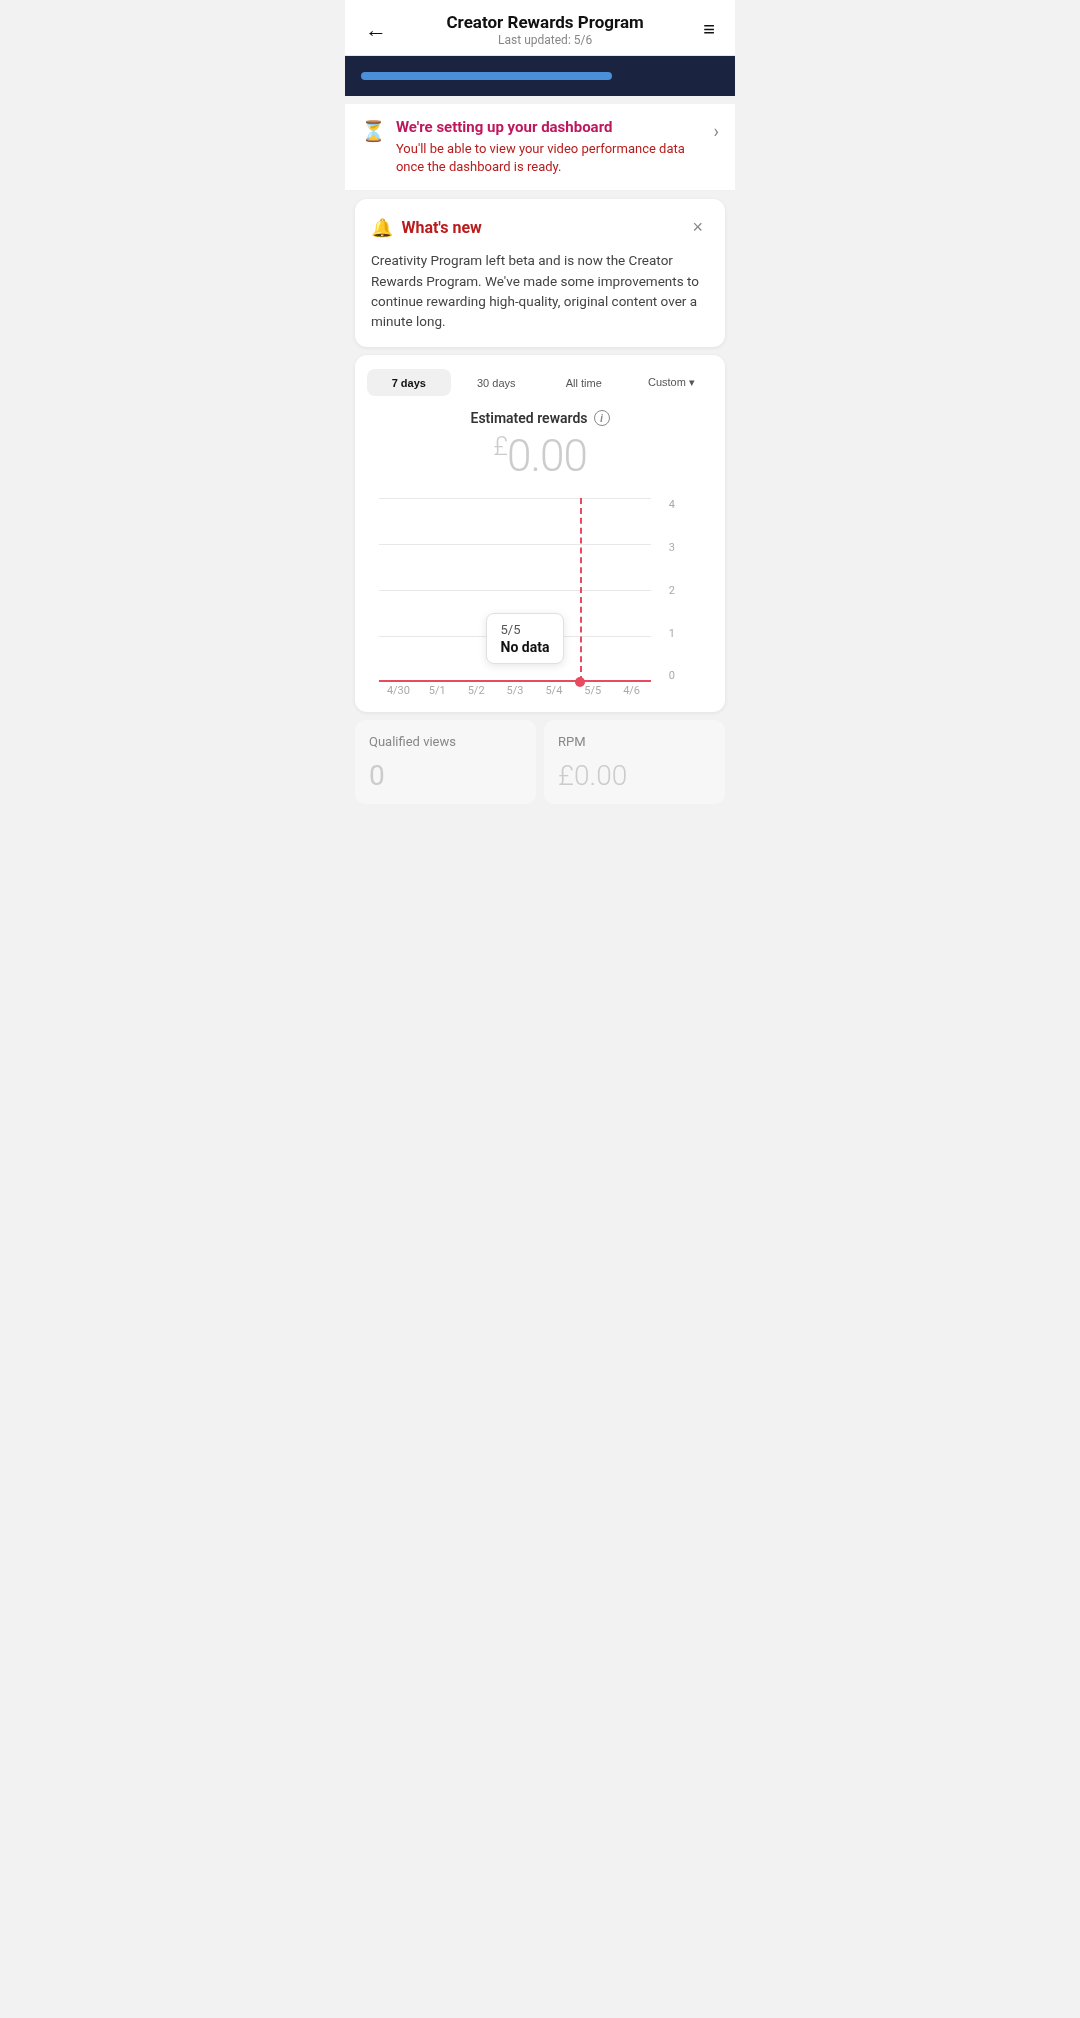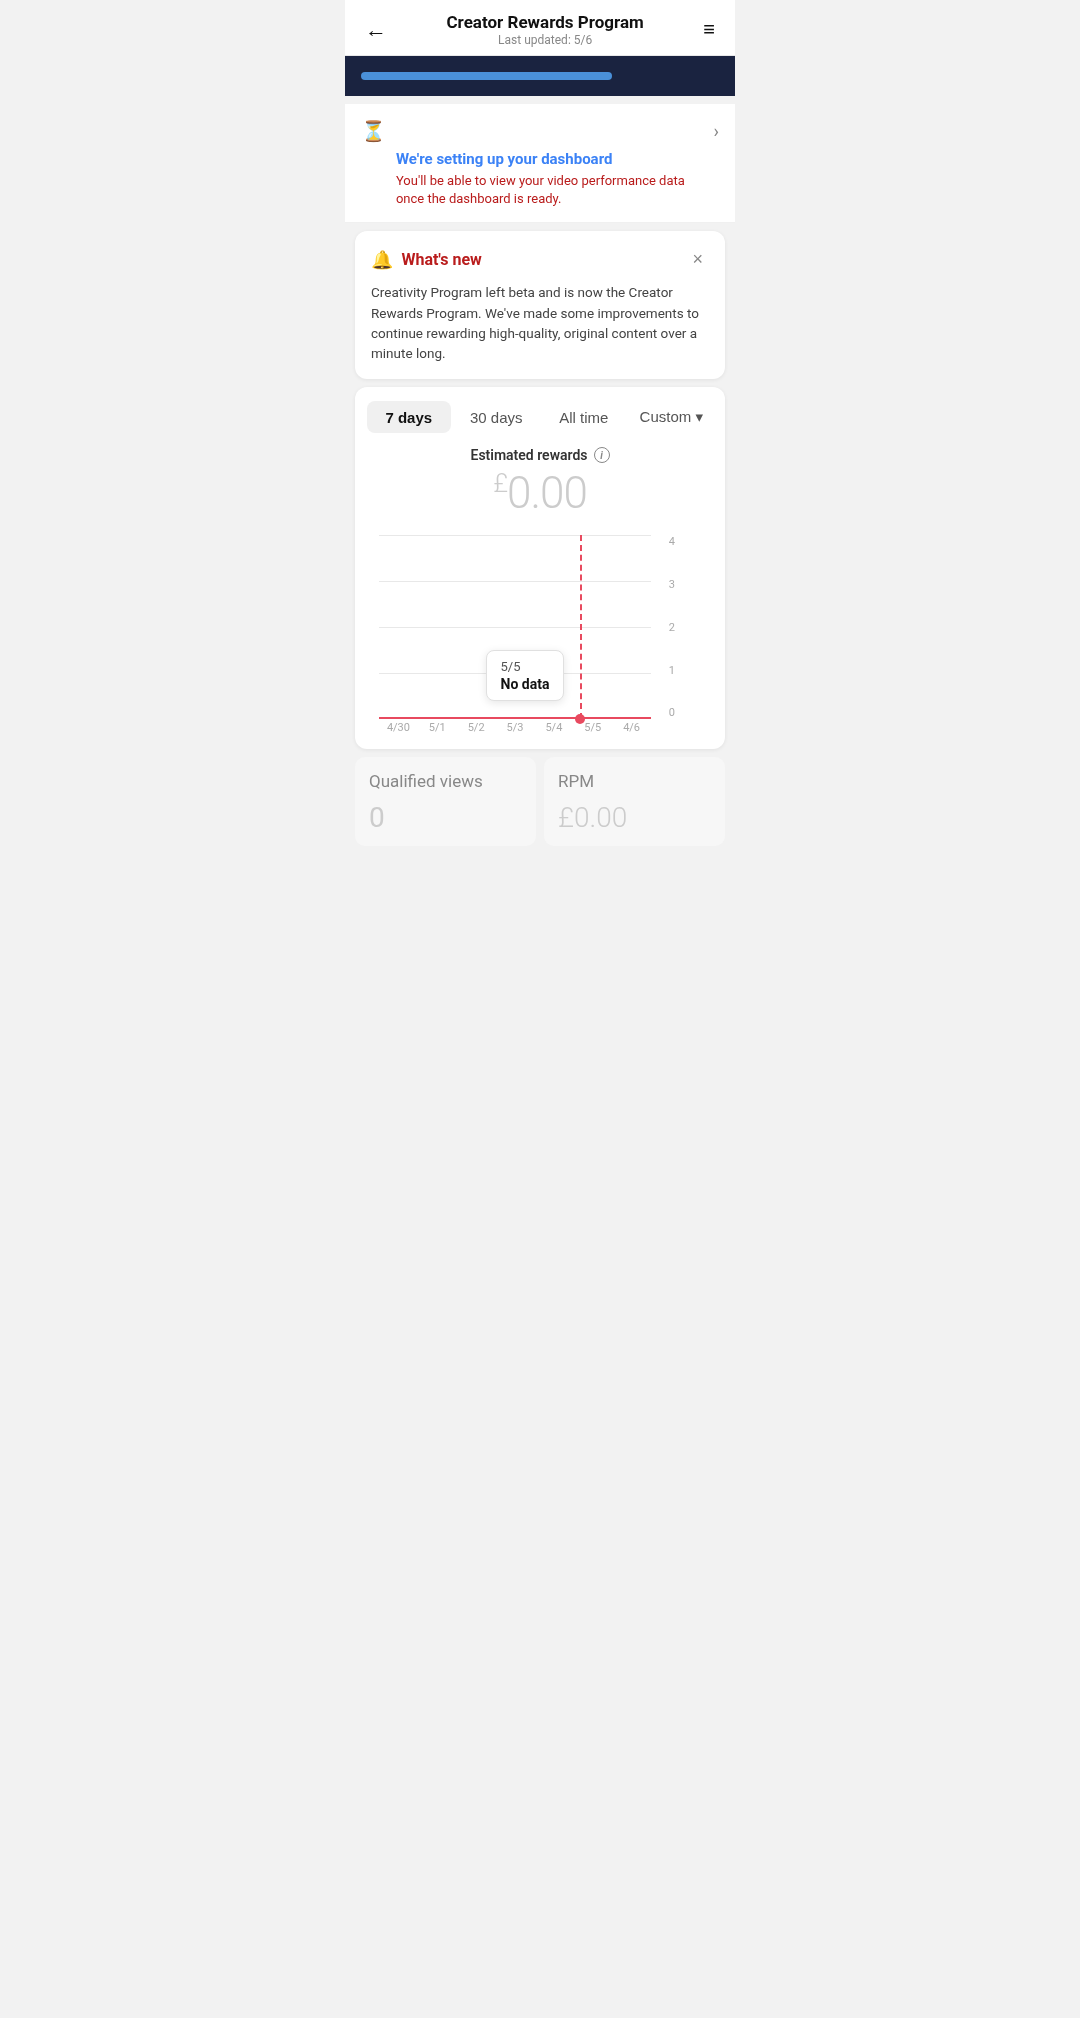--- a/index.html
+++ b/index.html
@@ -84,23 +84,22 @@
       flex: 1;
     }
     .setup-icon {
       font-size: 20px;
       margin-top: 1px;
     }
     .setup-text-block {}
     .setup-title {
       font-size: 15px;
       font-weight: 700;
-      color: #3b82f6;
+      color: #be185d;
       margin-bottom: 4px;
-      margin-top: 32px;
     }
     .setup-desc {
       font-size: 13px;
       color: #b91c1c;
       line-height: 1.4;
     }
     .setup-chevron {
       font-size: 18px;
       color: #888;
       margin-top: 2px;
@@ -157,21 +156,21 @@
       box-shadow: 0 1px 4px rgba(0,0,0,0.07);
     }
     .time-tabs {
       display: flex;
       gap: 4px;
       margin-bottom: 14px;
     }
     .time-tab {
       flex: 1;
       padding: 7px 4px;
-      font-size: 15px;
+      font-size: 11px;
       text-align: center;
       border-radius: 8px;
       cursor: pointer;
       color: #555;
       font-weight: 500;
       border: none;
       background: none;
     }
     .time-tab.active {
       background: #f0f0f0;
@@ -335,21 +334,21 @@
       gap: 8px;
       margin: 8px 10px 10px;
     }
     .stat-card {
       flex: 1;
       background: #f7f7f7;
       border-radius: 10px;
       padding: 14px 14px 12px;
     }
     .stat-label {
-      font-size: 17px;
+      font-size: 13px;
       color: #888;
       margin-bottom: 10px;
     }
     .stat-value {
       font-size: 28px;
       font-weight: 300;
       color: #ccc;
     }
     .stat-value-num {
       font-size: 28px;

